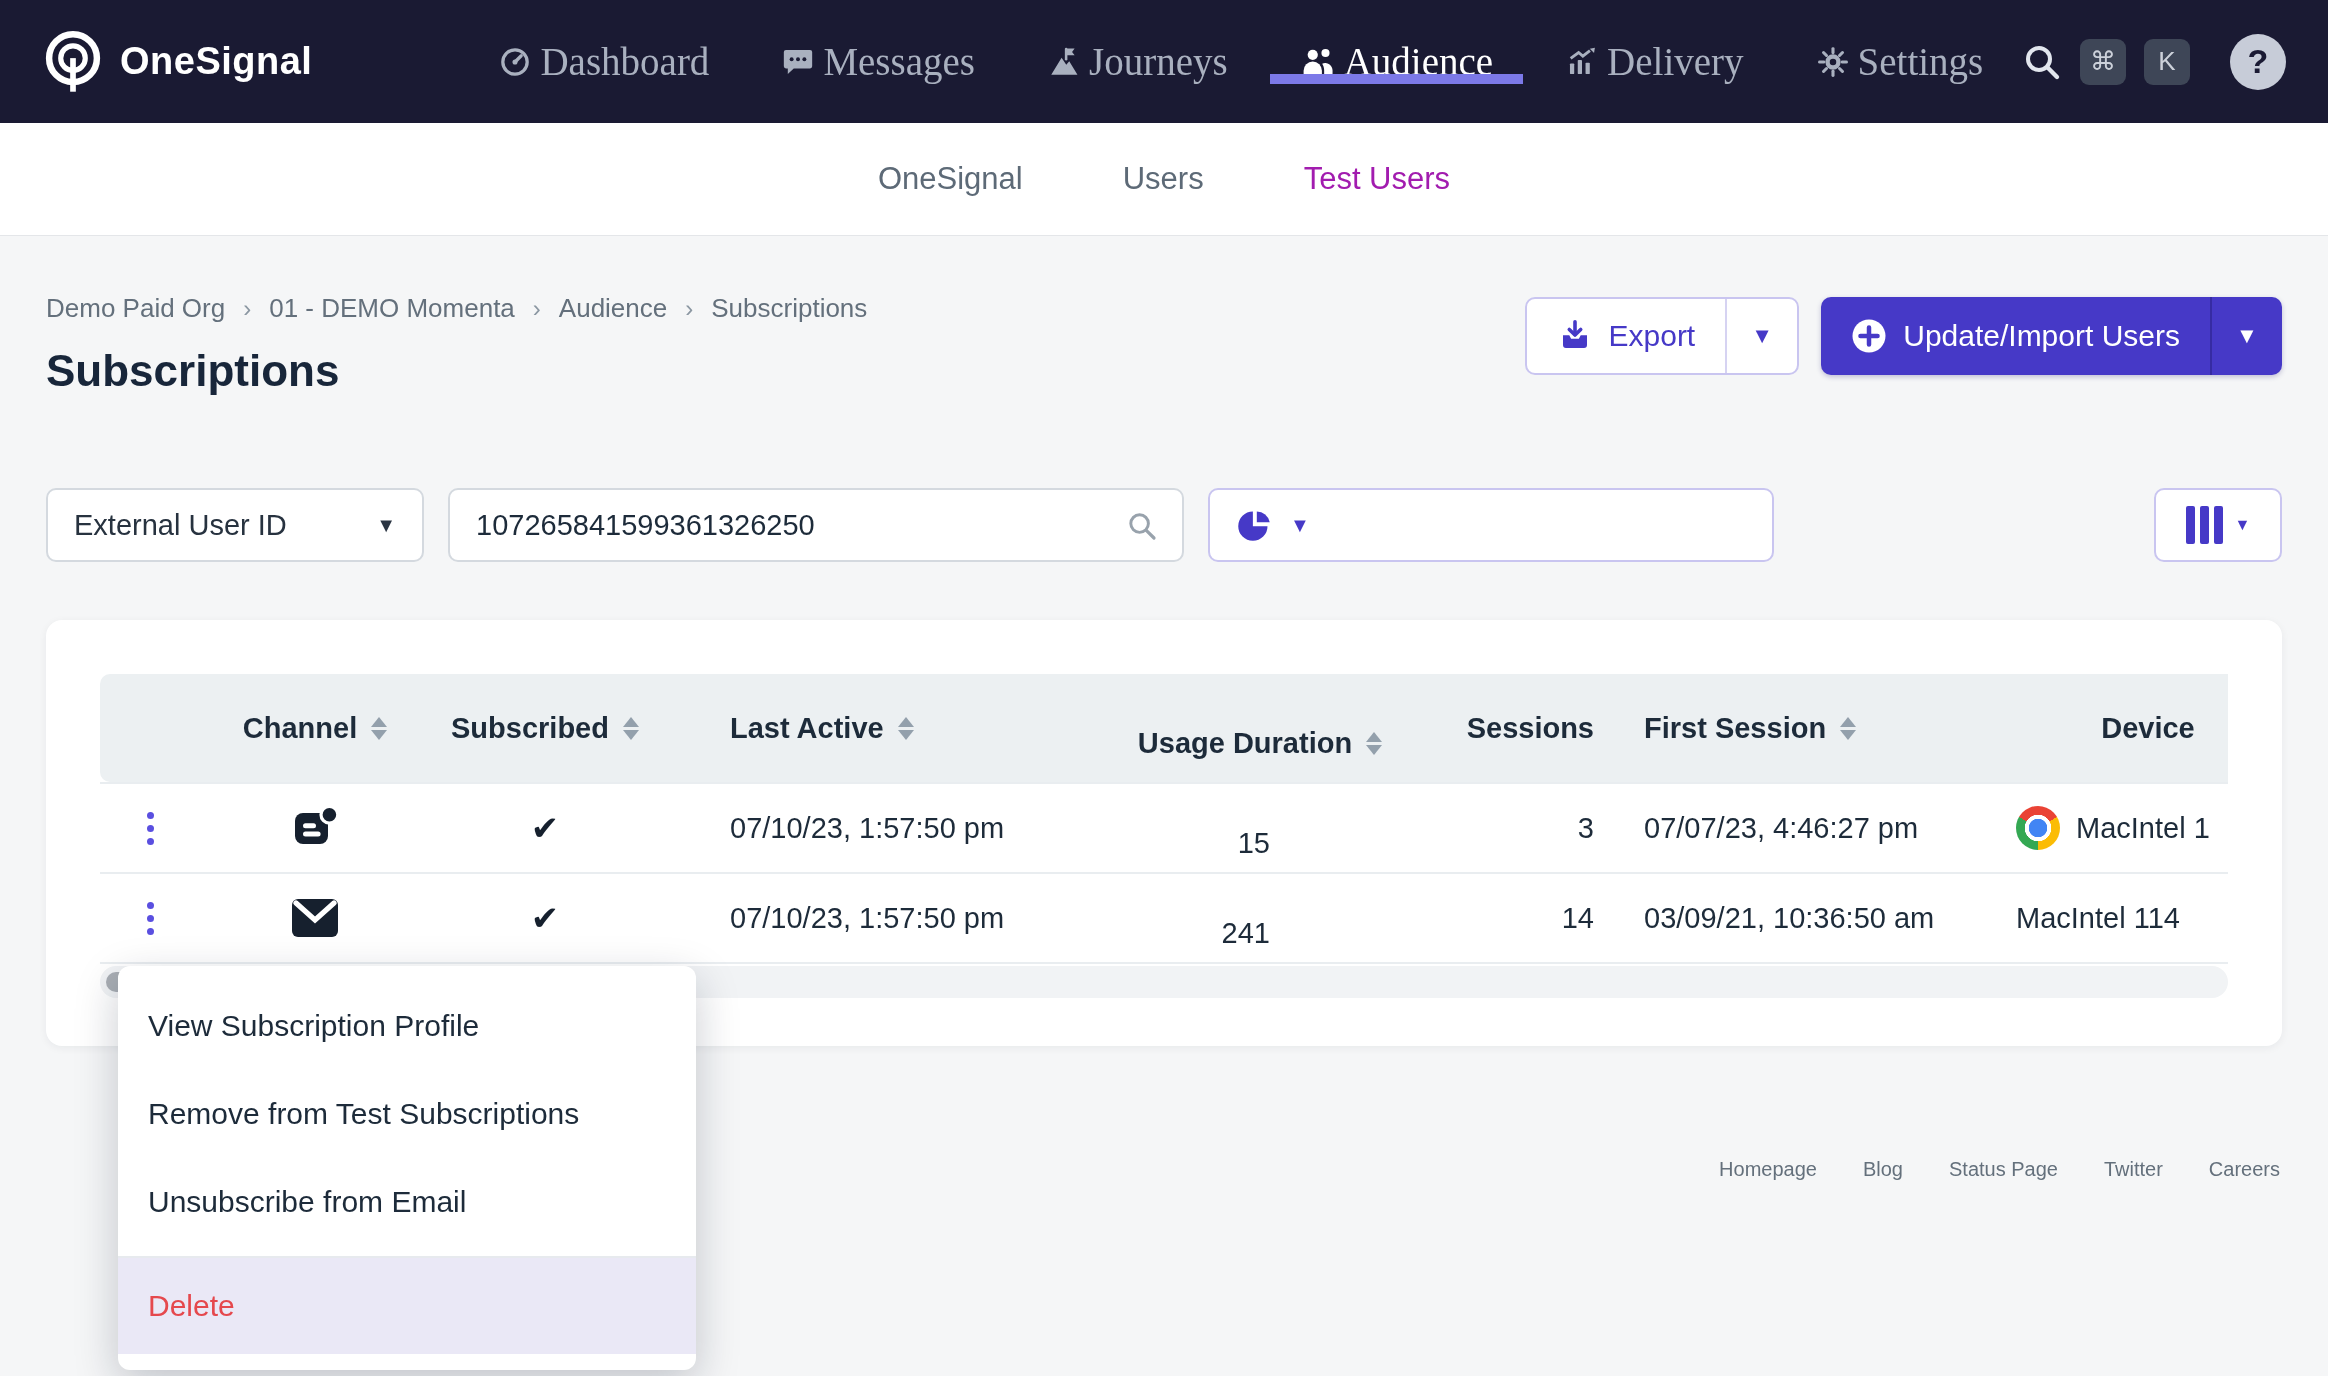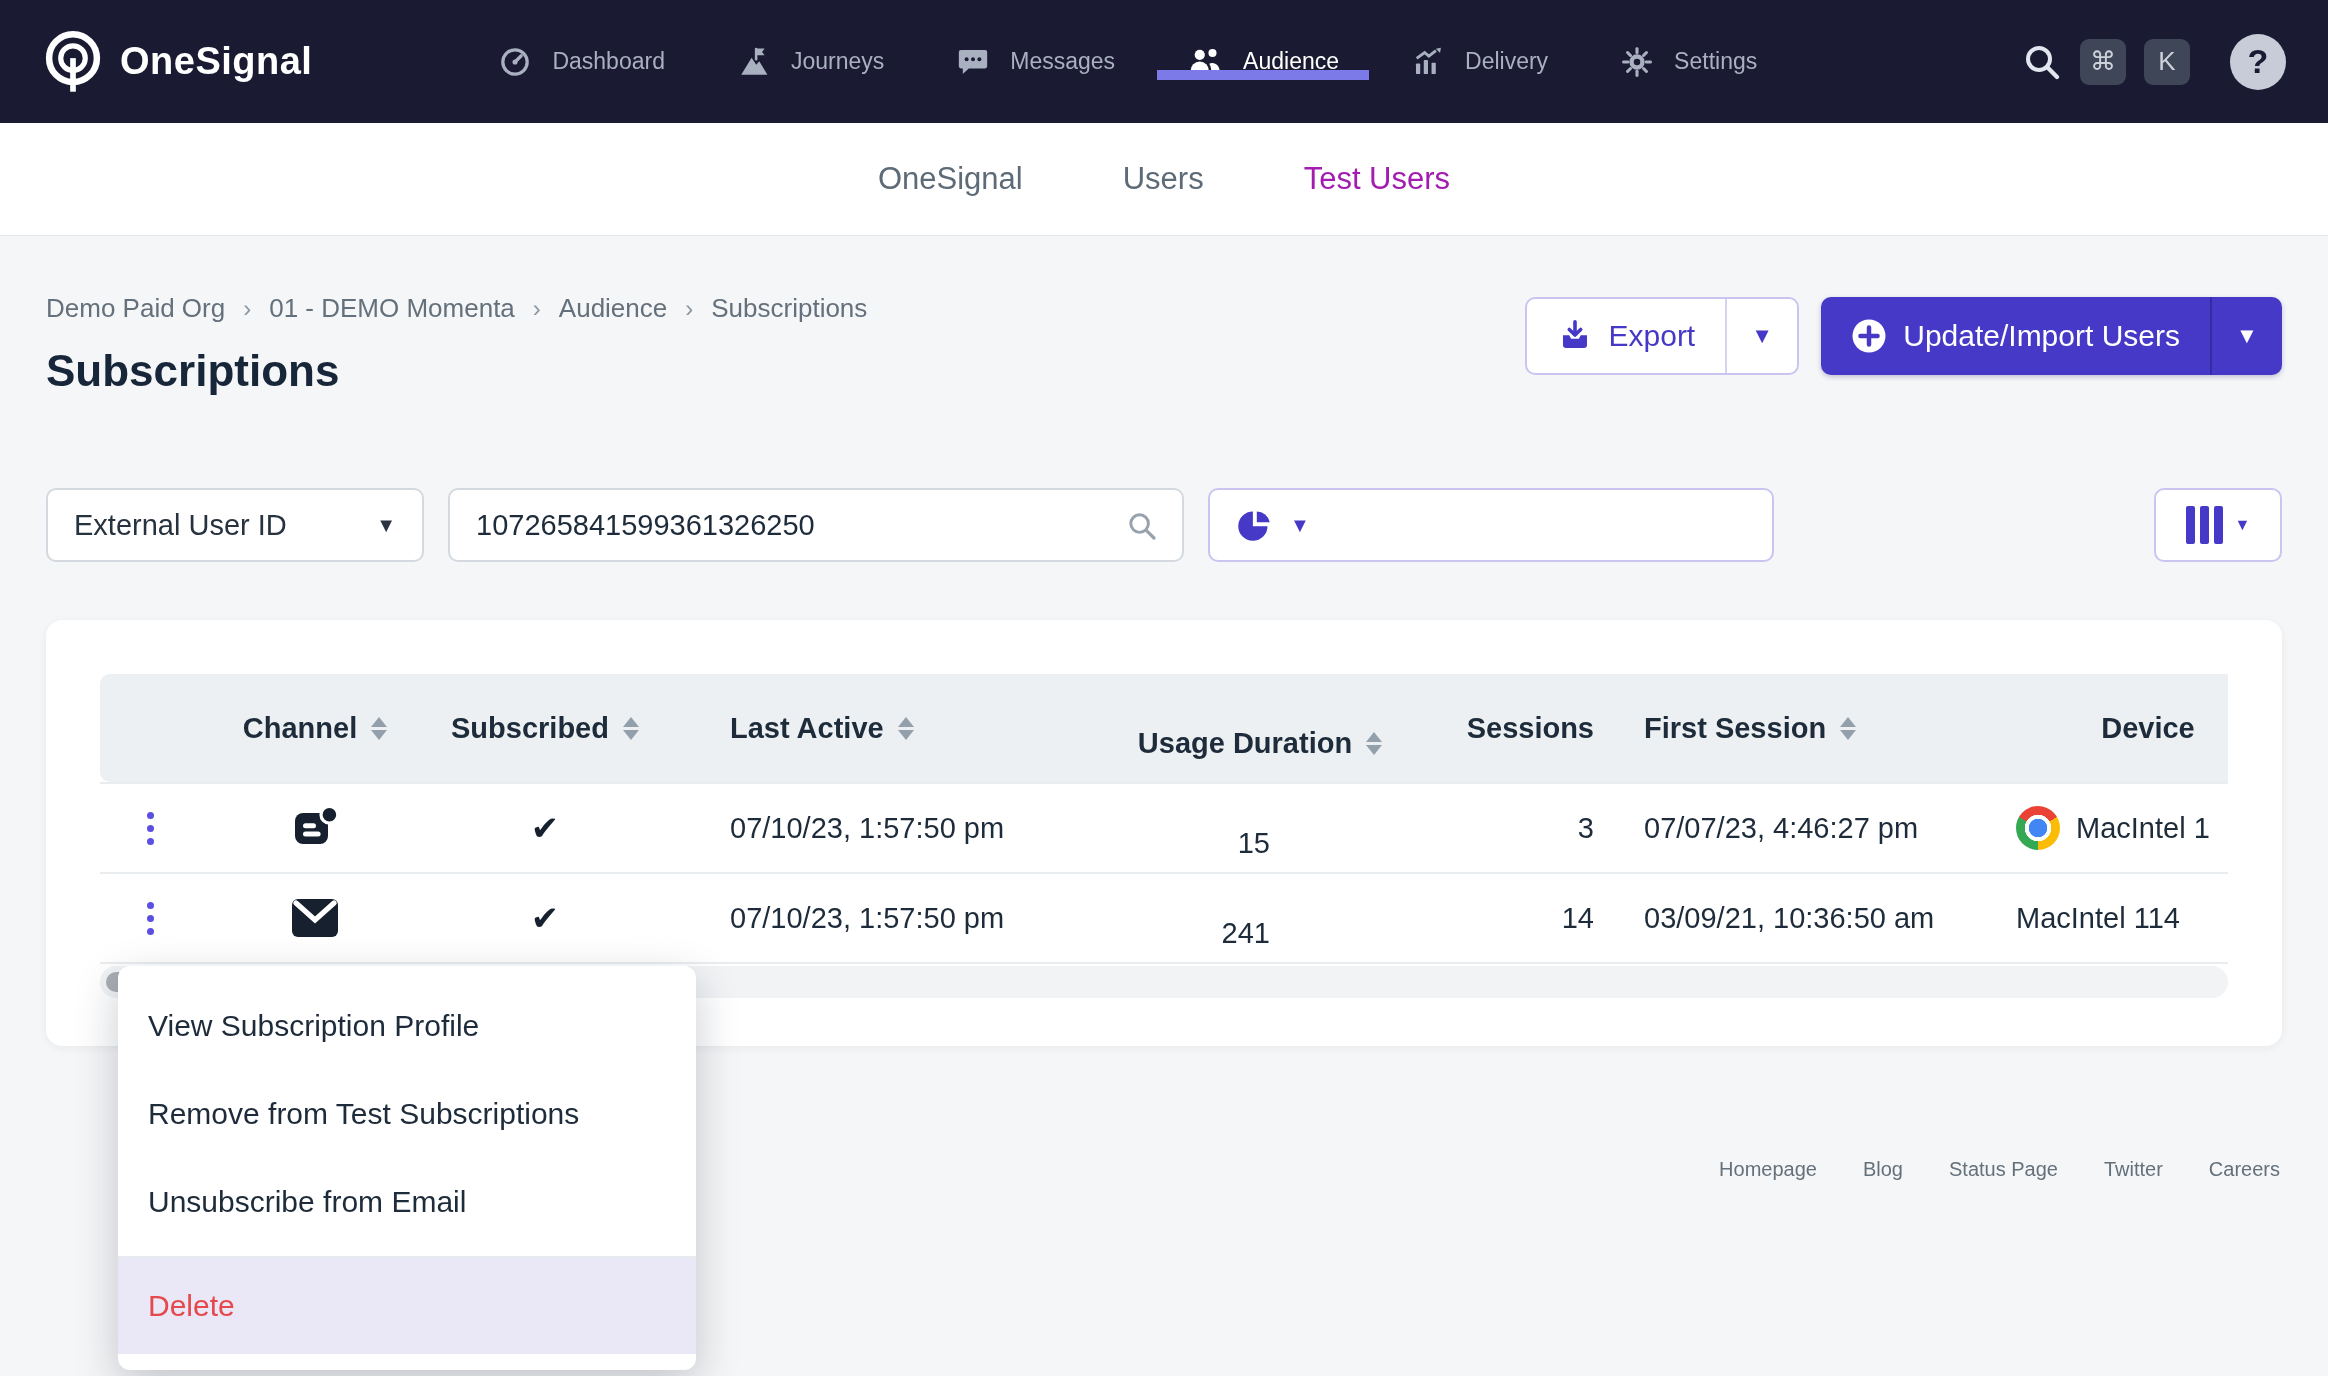--- a/index.html
+++ b/index.html
@@ -11,22 +11,22 @@
 
   
   .topnav{
     height:123px; background:#1a1a33; display:flex; align-items:center;
     padding:0 42px; position:relative;
   }
   .brand{ display:flex; align-items:center; gap:16px; color:#fff; cursor:pointer; }
   .brand-name{ font-size:38px; font-weight:bold; letter-spacing:.5px; }
   .nav-items{ display:flex; align-items:stretch; margin-left:150px; }
   .nav-item{
-    display:flex; align-items:center; gap:20px; padding:0 36px;
-    color:#a9b0bf; font-size:23px; position:relative; cursor:pointer;
+    display:flex; align-items:center; gap:8px; padding:0 36px;
+    color:#a9b0bf; font-size:39px; position:relative; cursor:pointer;font-family:Liberation Serif, serif;
   }
   .nav-item.active{ color:#fff; }
   .nav-item.active::after{
     content:""; position:absolute; left:6px; right:6px; bottom:0; height:10px; background:#7c79e8;
   }
   .nav-right{ margin-left:auto; display:flex; align-items:center; gap:26px; }
   .search-group{ display:flex; align-items:center; gap:18px; cursor:pointer; color:#dfe3ec; }
   .keycap{
     width:46px; height:46px; border-radius:9px; background:#3e4657; color:#ccd1da;
     display:flex; align-items:center; justify-content:center; font-size:26px;
@@ -171,37 +171,37 @@
           <circle cx="12" cy="12" r="8.6" stroke-width="2.3"></circle>
           <path d="M12 12l4.4-4.4" stroke-width="2.3" stroke-linecap="round"></path>
           <circle cx="12" cy="12" r="1.8" fill="currentColor" stroke="none"></circle>
         </svg>
       </span>
       <span>Dashboard</span>
     </div>
     <div class="nav-item">
       <span>
         <svg width="34" height="34" viewBox="0 0 24 24" fill="currentColor">
-          <rect x="12.6" y="2" width="1.8" height="9" rx="0.9"></rect>
-          <path d="M14 2.5h5.5l-1.8 2.4 1.8 2.4H14z"></path>
-          <path d="M3 21L10.3 9l3.3 5 2.1-2.6L21.5 21z"></path>
-        </svg>
-      </span>
-      <span>Journeys</span>
-    </div>
-    <div class="nav-item">
-      <span>
-        <svg width="34" height="34" viewBox="0 0 24 24" fill="currentColor">
           <path d="M3.5 3.5h17a1.5 1.5 0 0 1 1.5 1.5v10a1.5 1.5 0 0 1-1.5 1.5H9l-4.2 4v-4H3.5A1.5 1.5 0 0 1 2 15V5a1.5 1.5 0 0 1 1.5-1.5z"></path>
           <circle cx="7.5" cy="10" r="1.4" fill="#1a1a33"></circle>
           <circle cx="12" cy="10" r="1.4" fill="#1a1a33"></circle>
           <circle cx="16.5" cy="10" r="1.4" fill="#1a1a33"></circle>
         </svg>
       </span>
       <span>Messages</span>
+    </div>
+    <div class="nav-item">
+      <span>
+        <svg width="34" height="34" viewBox="0 0 24 24" fill="currentColor">
+          <rect x="12.6" y="2" width="1.8" height="9" rx="0.9"></rect>
+          <path d="M14 2.5h5.5l-1.8 2.4 1.8 2.4H14z"></path>
+          <path d="M3 21L10.3 9l3.3 5 2.1-2.6L21.5 21z"></path>
+        </svg>
+      </span>
+      <span>Journeys</span>
     </div>
     <div class="nav-item active">
       <span>
         <svg width="36" height="36" viewBox="0 0 24 24" fill="currentColor">
           <circle cx="8.5" cy="7.2" r="3.4"></circle>
           <path d="M2.4 20v-2.2a6.1 6.1 0 0 1 12.2 0V20z"></path>
           <circle cx="17" cy="6" r="2.7"></circle>
           <path d="M16.1 20v-2.6c0-1.6-.5-3.1-1.3-4.3a5 5 0 0 1 6.9 4.6V20z"></path>
         </svg>
       </span>

